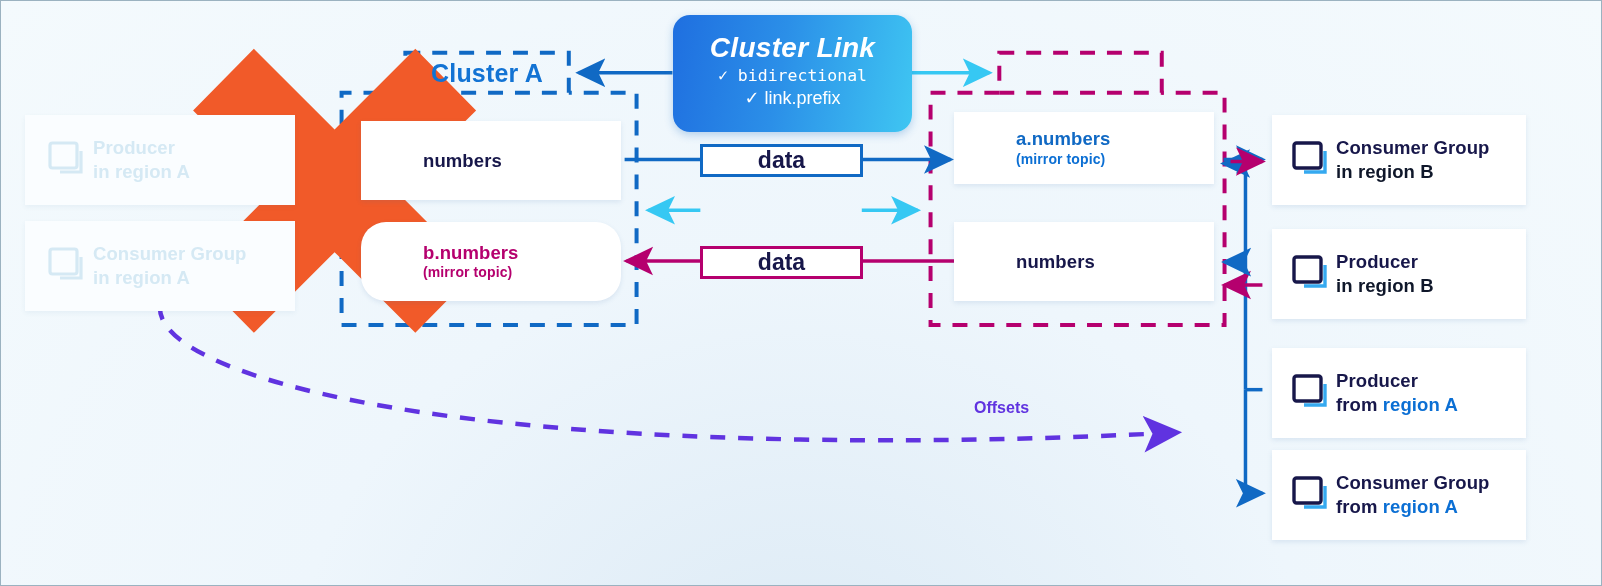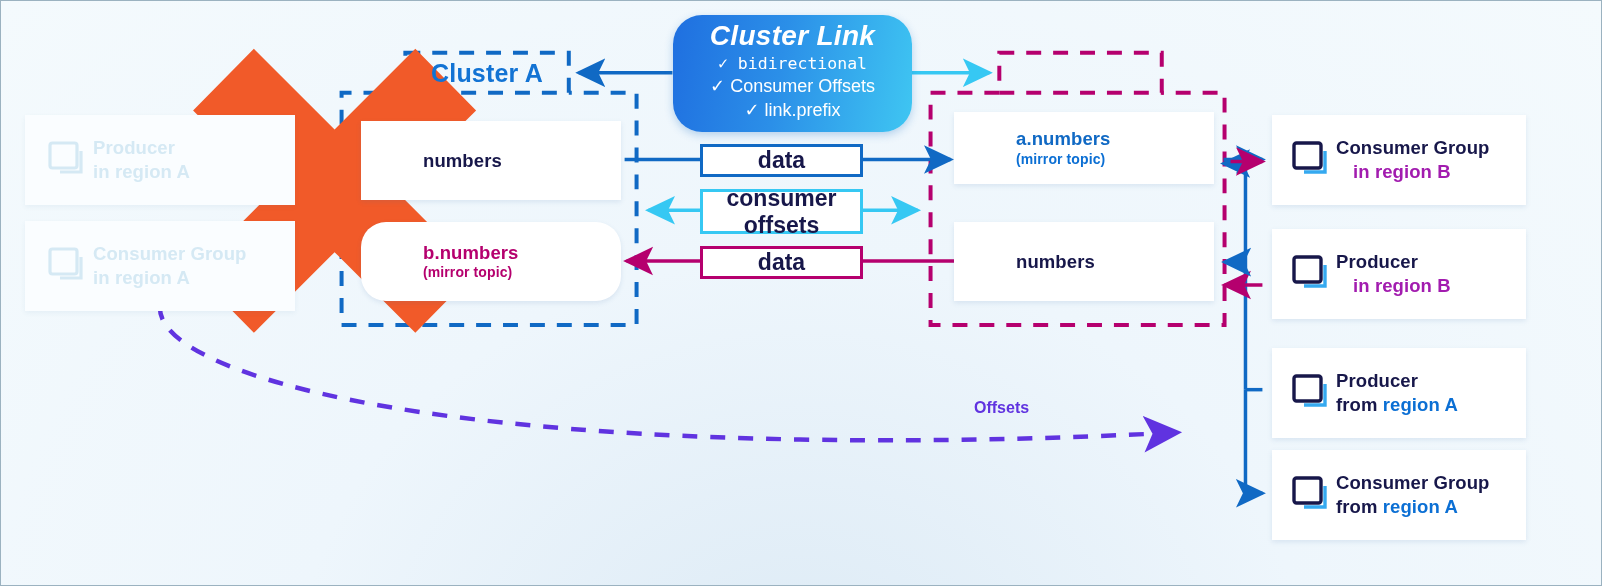--- a/index.html
+++ b/index.html
@@ -33,21 +33,21 @@
     box-shadow:0 2px 5px rgba(60,110,160,.07);
   }
   .card .ico{flex:0 0 auto;display:flex;align-items:center;justify-content:center;}
   .card .txt{
     font-size:18.5px;
     font-weight:bold;
     color:#17174a;
     line-height:1.28;
     letter-spacing:.1px;
   }
-  .txt .reg-b{color:#a21caf;margin-left:17px;}
+  .txt .reg-b{color:#0f172a;}
   .txt .reg-a{color:#0b6fd4;}
   .txt .sub{display:block;font-size:14px;font-weight:bold;color:#0b6fd4;}
   .faded .txt{color:#d5e9f4;}
 
   
   .clabel{
     position:absolute;
     font-size:25px;
     font-weight:bold;
     letter-spacing:.2px;
@@ -67,21 +67,21 @@
     line-height:1.15;text-align:center;
   }
   .pipe.data-top{border:3px solid #1069c4;}
   .pipe.offsets{border:3px solid #36c8f3;}
   .pipe.data-bot{border:3px solid #b5006e;}
 
   
   #clusterlink{
     position:absolute;
     left:672px;top:14px;width:239px;height:117px;
-    border-radius:29px;
+    border-radius:17px;
     background:linear-gradient(100deg,#1f6fe0 0%,#2b8fe8 45%,#3fc6f2 100%);
     box-shadow:0 3px 9px rgba(40,120,200,.3);
     color:#ffffff;
     display:flex;flex-direction:column;align-items:center;justify-content:center;
     box-sizing:border-box;
     padding-bottom:4px;
   }
   #clusterlink .cl-title{
     font-size:28px;font-weight:bold;font-style:italic;
     letter-spacing:.3px;margin-bottom:1px;
@@ -231,40 +231,32 @@
   </div>
   <div class="card" style="left:953px;top:221px;width:260px;height:79px;padding-left:62px;">
     <div class="txt">
       <span>numbers</span>
     </div>
   </div>
 
   <div class="pipe data-top" style="left:699px;top:143px;width:163px;height:33px;">
     <span>data</span>
   </div>
-  <div class="pipe offsets" style="left:699px;top:188px;width:163px;height:45px;flex-direction:column;">
-    <span>consumer</span>
-    <span>offsets</span>
-  </div>
   <div class="pipe data-bot" style="left:699px;top:245px;width:163px;height:33px;">
     <span>data</span>
   </div>
 
   <div id="clusterlink">
     <div class="cl-title">Cluster Link</div>
     <div class="cl-item mono">
       <span>✓</span>
       <span>bidirectional</span>
     </div>
     <div class="cl-item">
       <span>✓</span>
-      <span>Consumer Offsets</span>
-    </div>
-    <div class="cl-item">
-      <span>✓</span>
       <span>link.prefix</span>
     </div>
   </div>
 
   <div class="card faded" style="left:24px;top:114px;width:270px;height:90px;padding-left:14px;">
     <div class="ico" style="width:54px;">
       <svg width="44" height="44" viewBox="0 0 44 44">
         <rect x="6" y="5" width="27" height="25" rx="2.5" fill="none" stroke="#d5e9f4" stroke-width="3.2"></rect>
         <path d="M37,13 v21 h-21" fill="none" stroke="#d5e9f4" stroke-width="3.2"></path>
       </svg>

